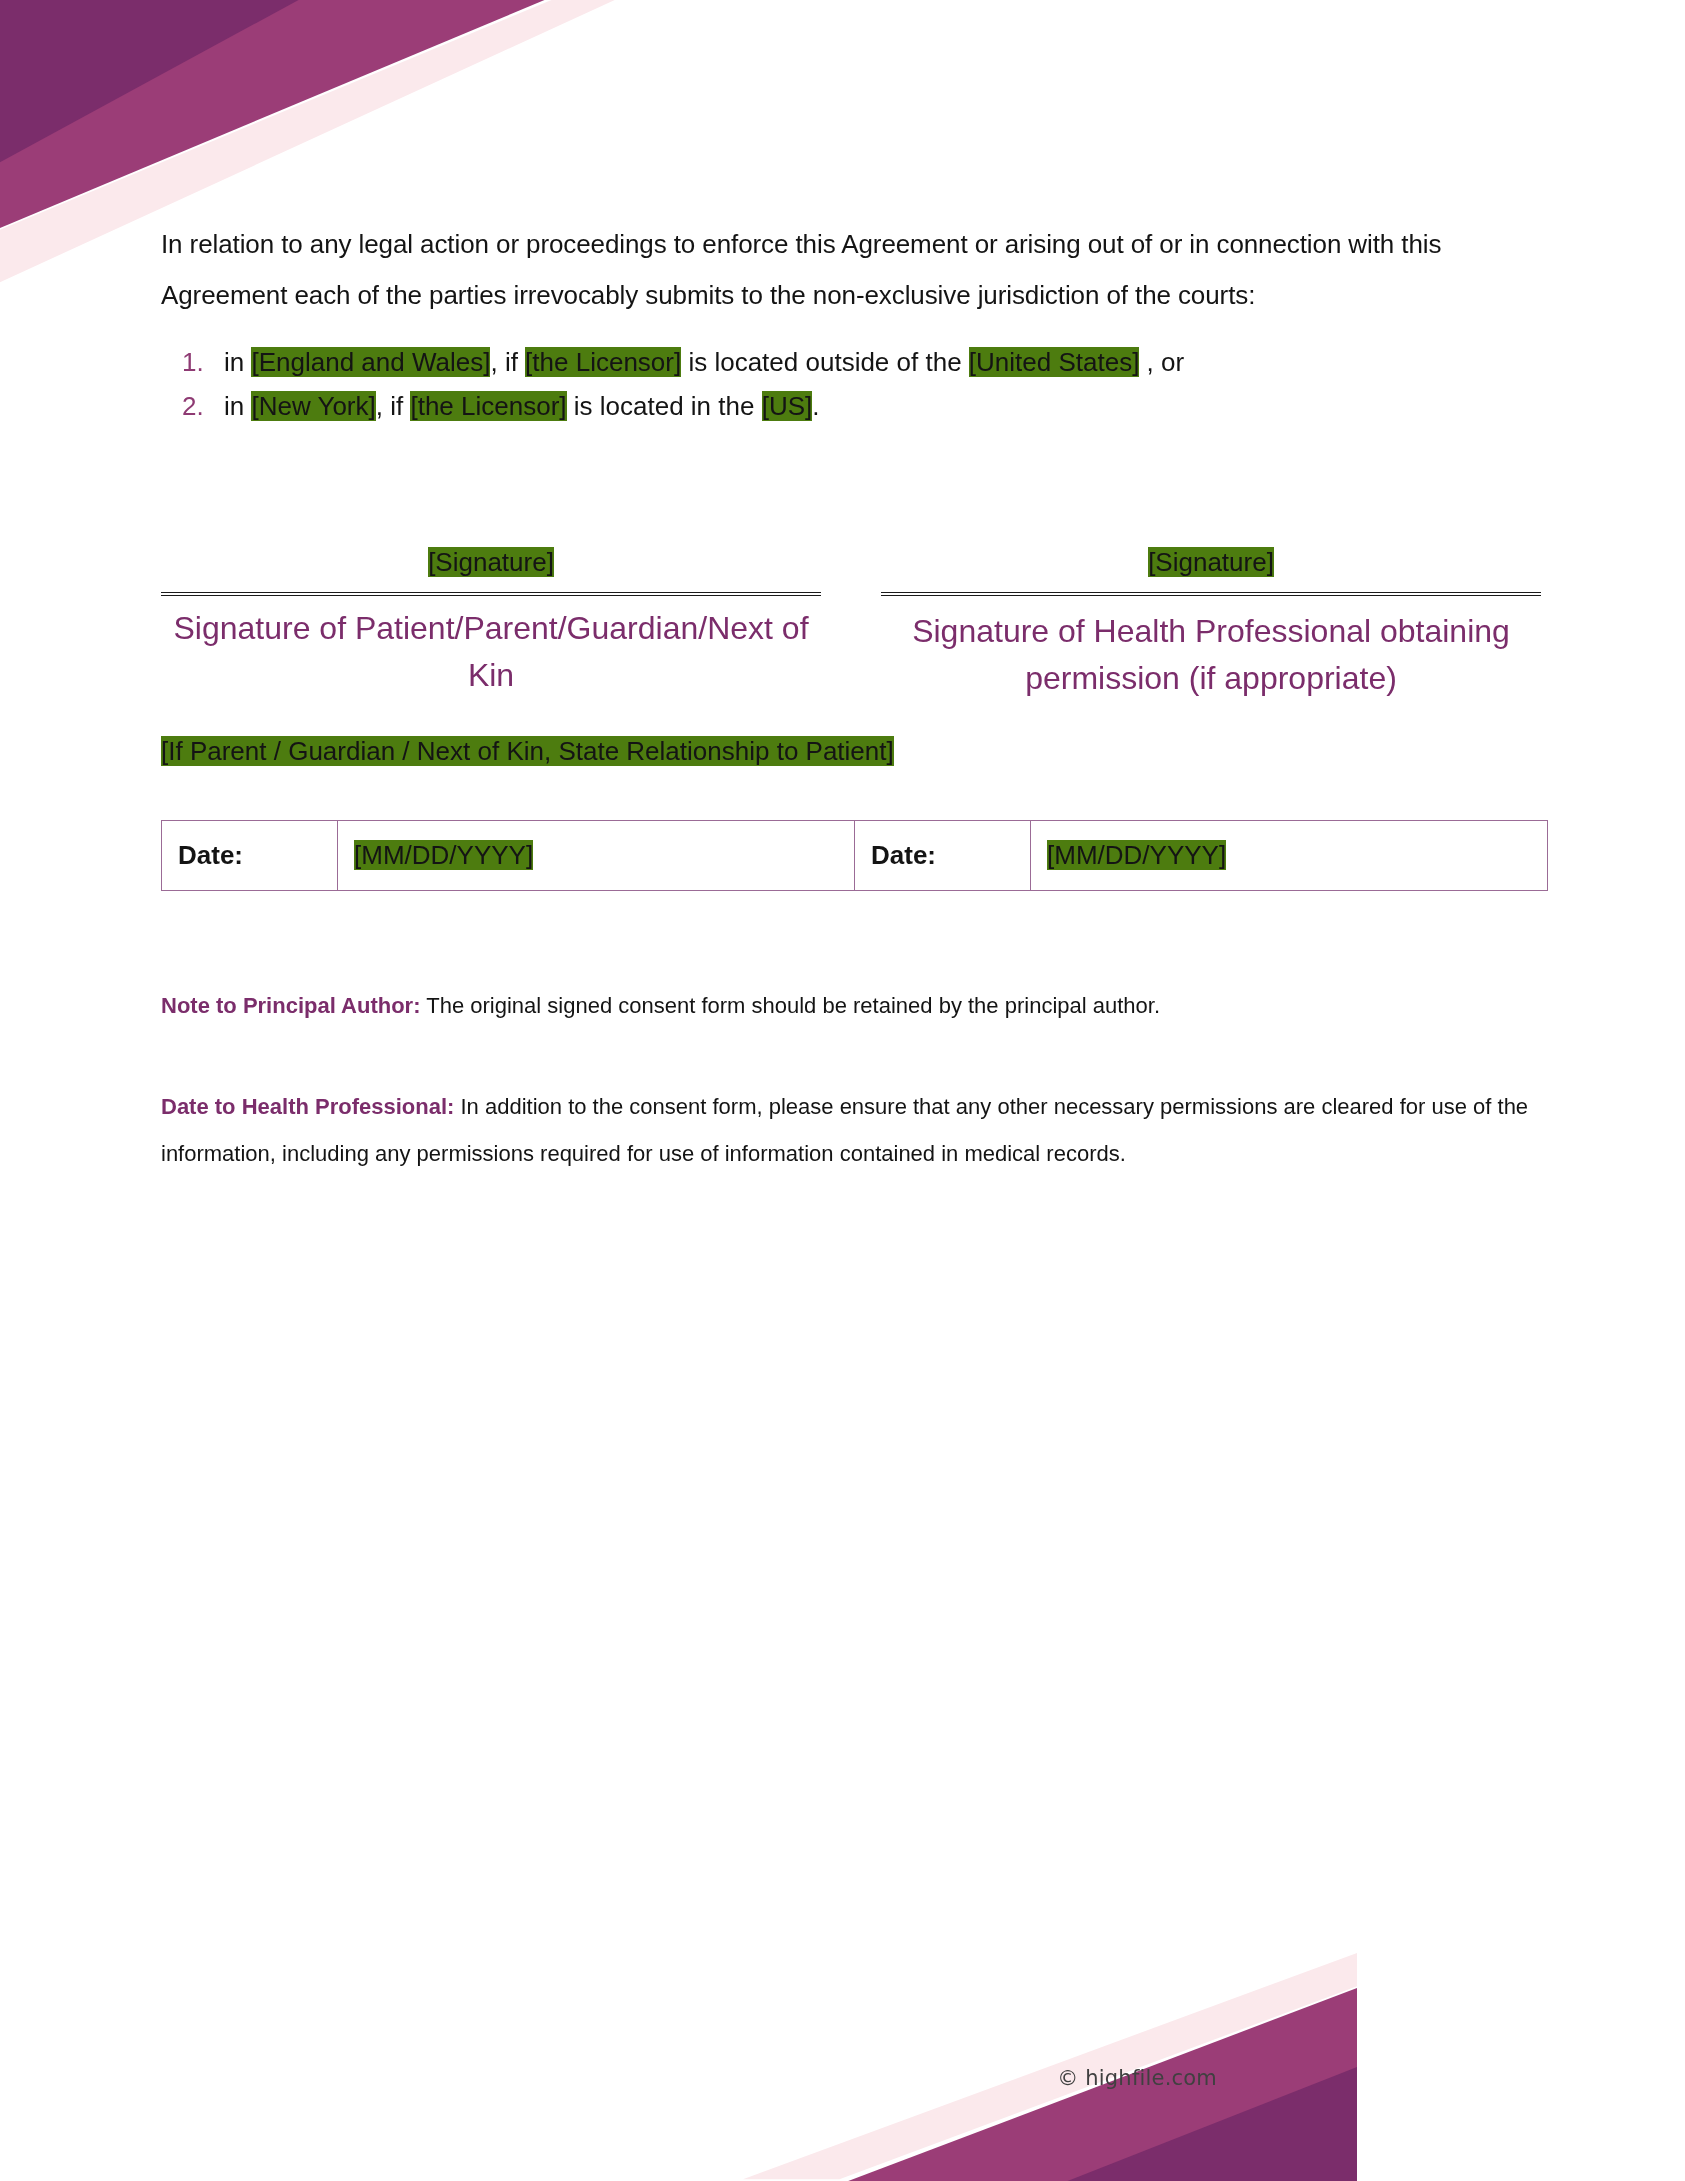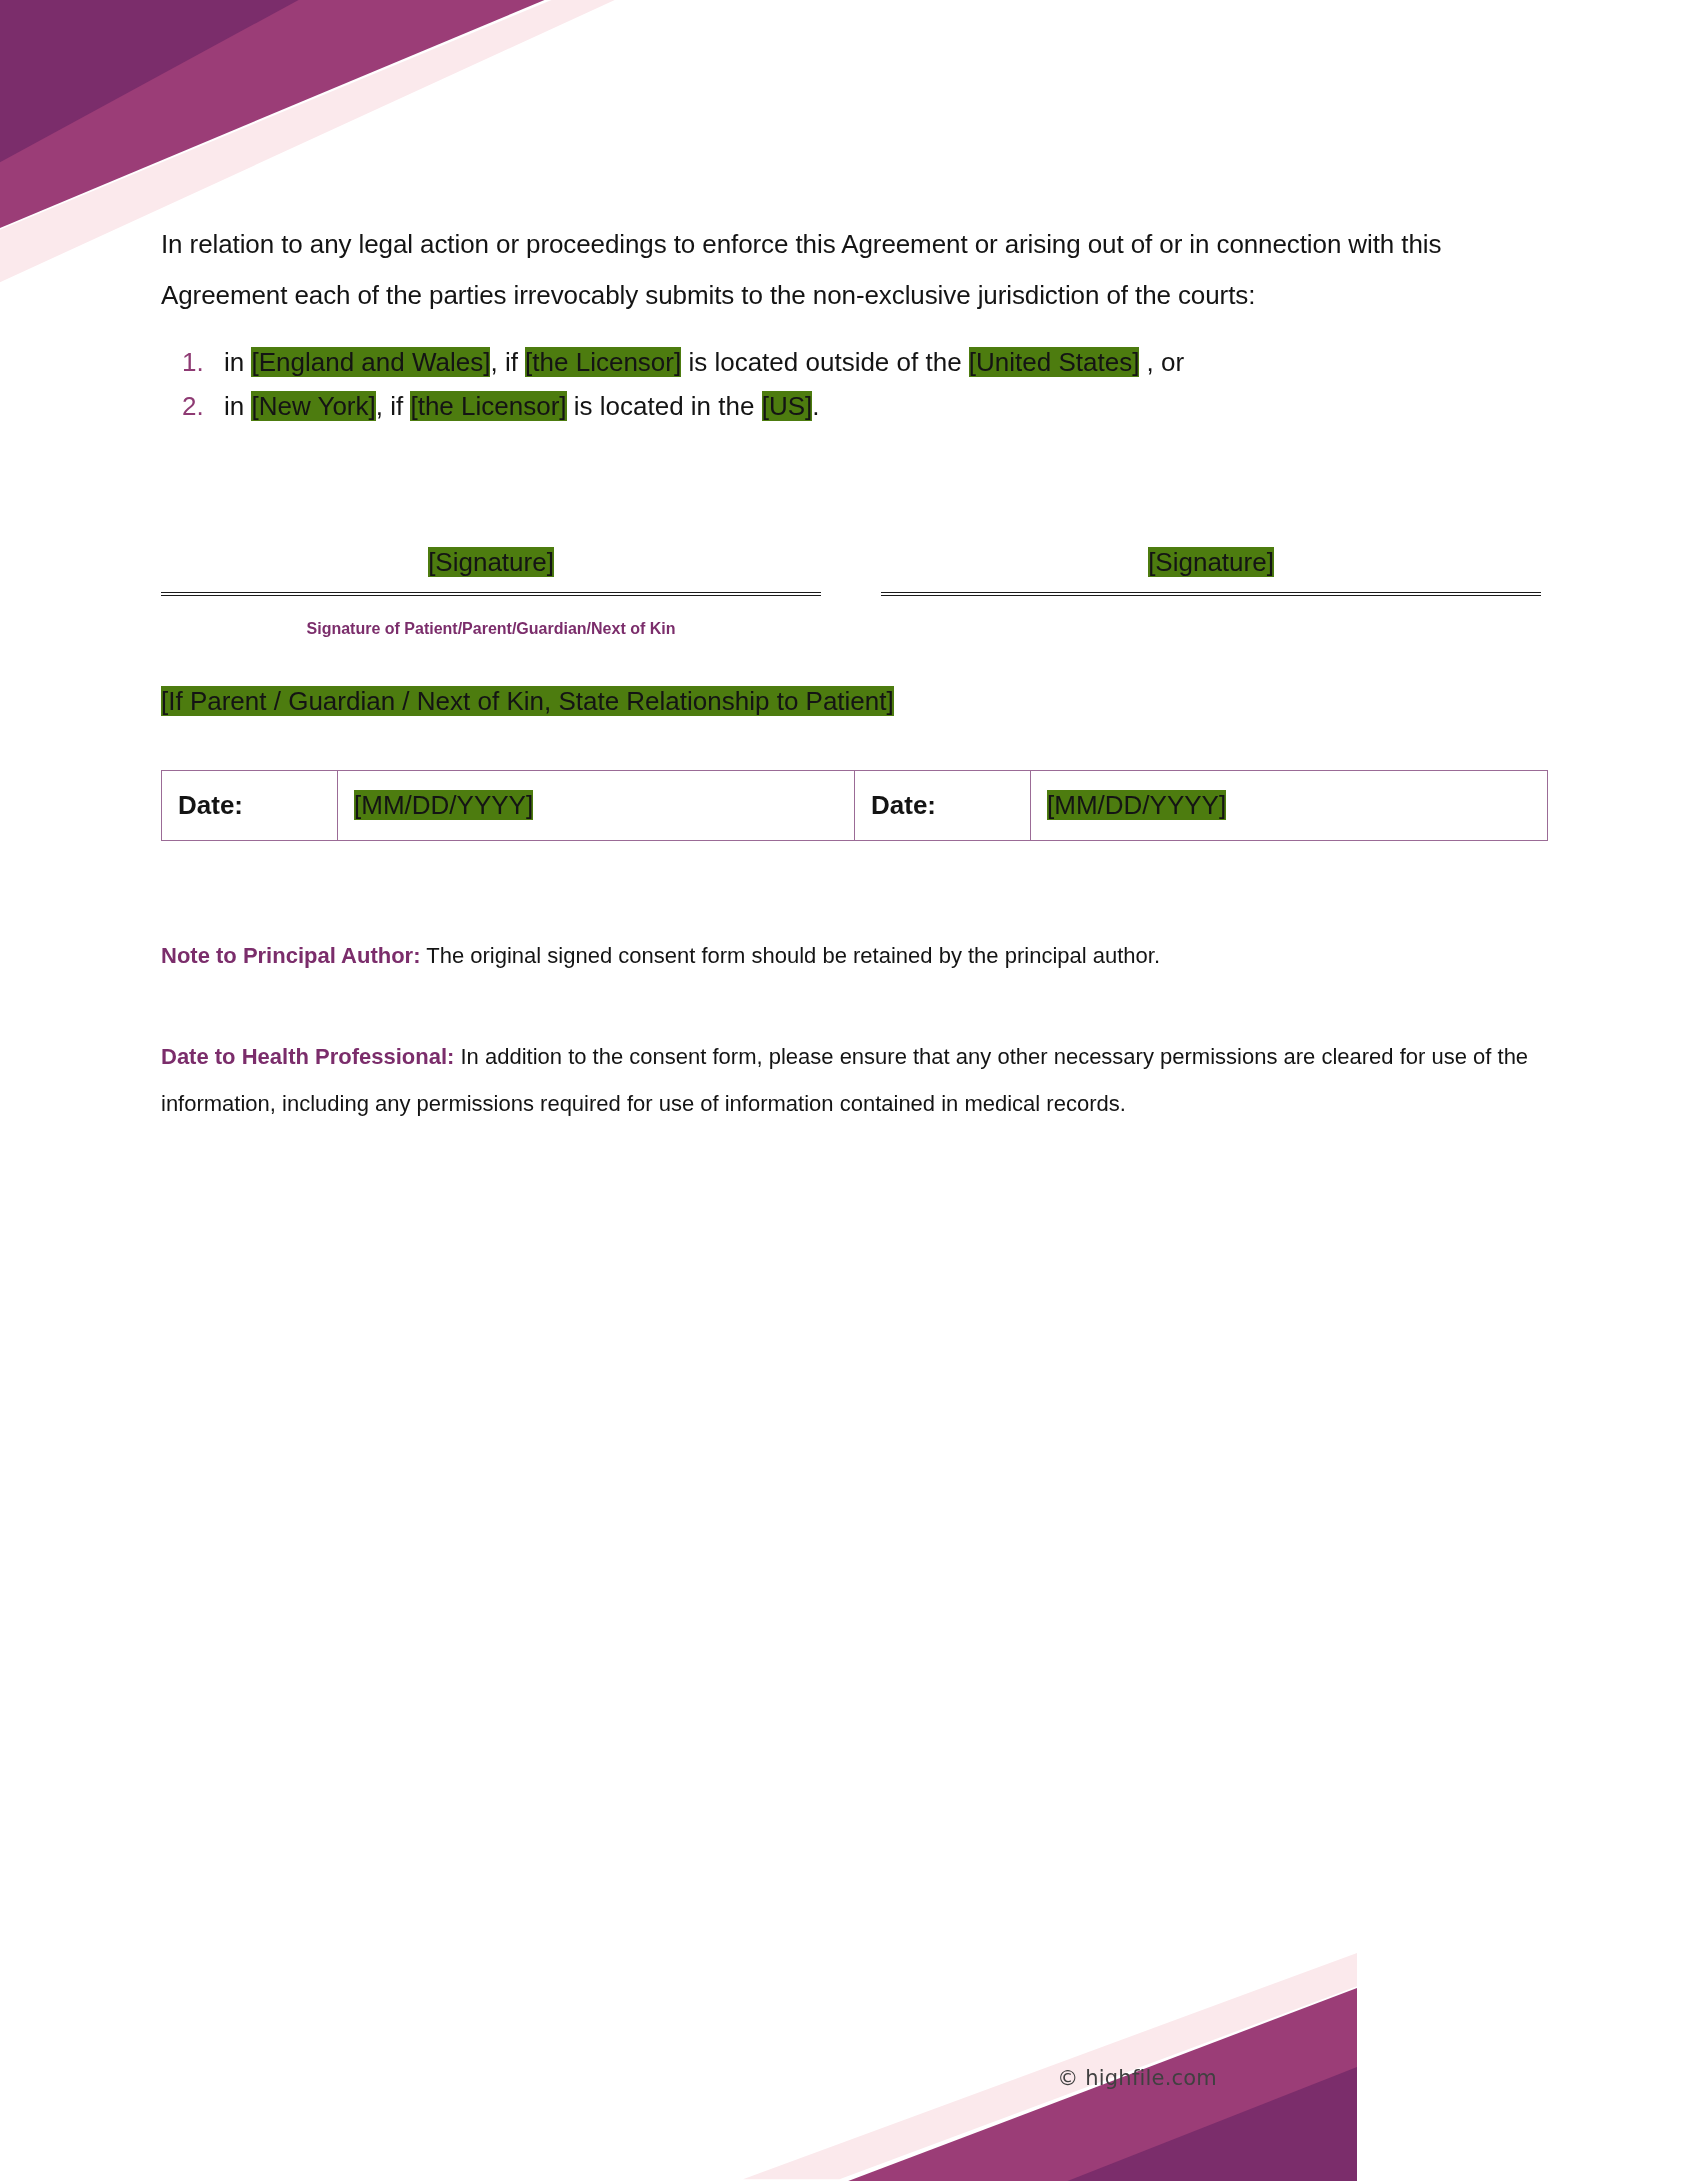--- a/index.html
+++ b/index.html
@@ -76,23 +76,23 @@
     color:#141414;
     padding-bottom:10.5px;
   }
   .sig-line {
     border-top:1.9px solid #1a1a1a;
     border-bottom:1.9px solid #1a1a1a;
     height:4.4px;
   }
   .sig-caption {
     text-align:center;
-    font-size:16px;
+    font-size:32px;
     line-height:47px;
-    font-weight:bold;
+    font-weight:normal;
     color:#7B2D6B;
     padding-top:8.8px;
   }
   .sig-block.right .sig-caption { padding-top:12.3px; }
 
   .relationship-note {
     margin-top:28px;
     font-size:26px;
     line-height:42px;
     color:#141414;
@@ -171,20 +171,21 @@
 
       <div class="sig-block left">
         <div class="sig-value"><span class="hl">[Signature]</span></div>
         <div class="sig-line"></div>
         <div class="sig-caption">Signature of Patient/Parent/Guardian/Next of Kin</div>
       </div>
 
       <div class="sig-block right">
         <div class="sig-value"><span class="hl">[Signature]</span></div>
         <div class="sig-line"></div>
+        <div class="sig-caption">Signature of Health Professional obtaining permission (if appropriate)</div>
       </div>
 
     </div>
 
     <div class="relationship-note"><span class="hl">[If Parent / Guardian / Next of Kin, State Relationship to Patient]</span></div>
 
     <table class="info-table">
       <tbody>
         <tr>
           <td class="lbl">Date:</td>

